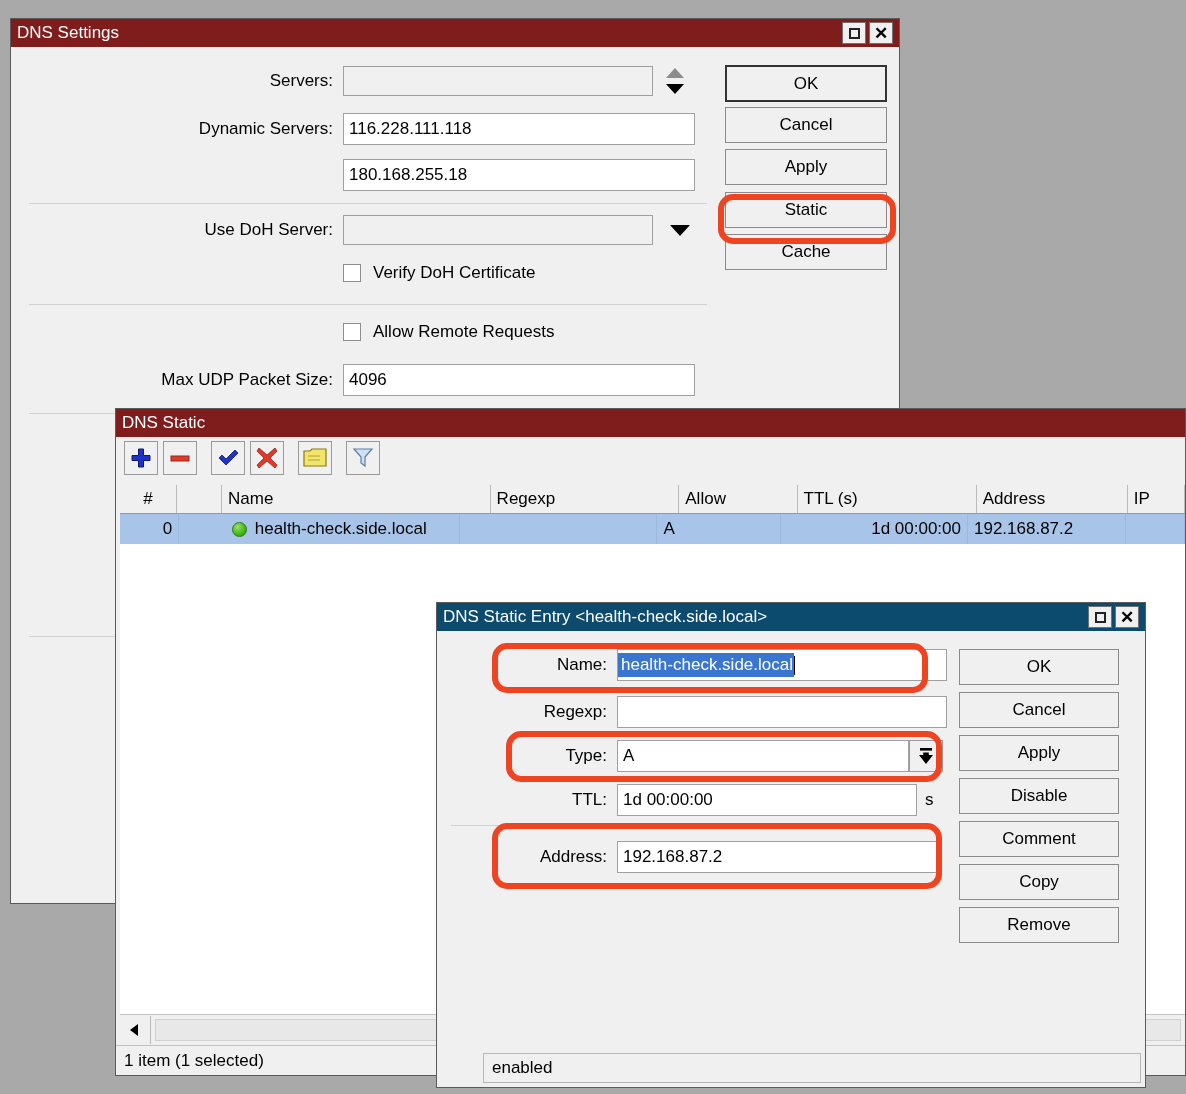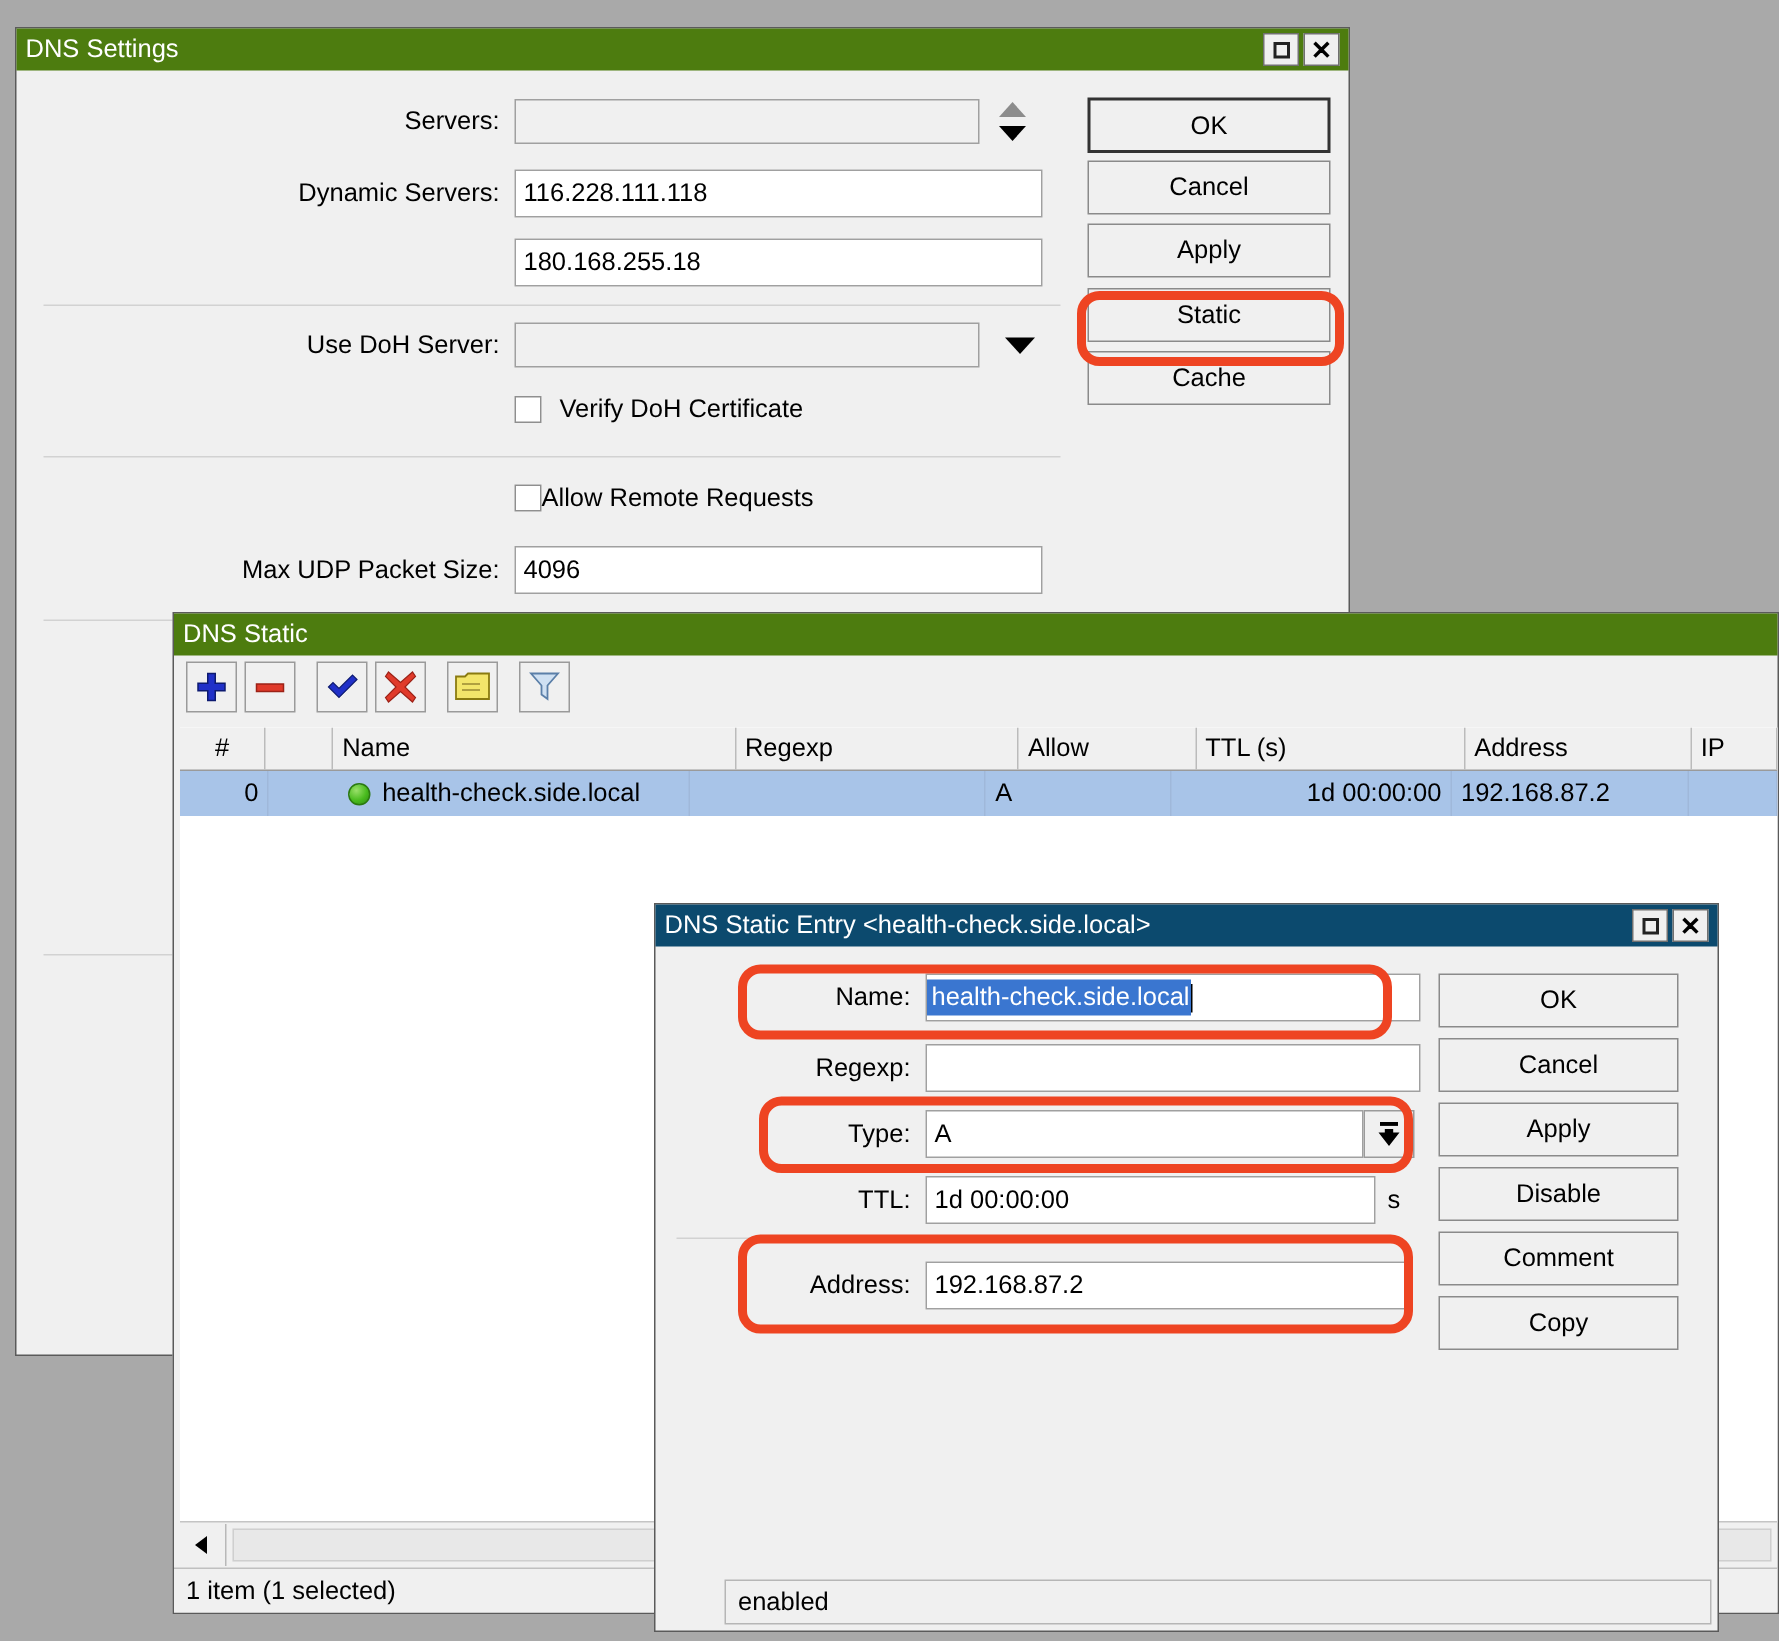--- a/index.html
+++ b/index.html
@@ -6,21 +6,21 @@
   body{
     width:1186px;height:1094px;position:relative;overflow:hidden;
     background:#a9a9a9;
     font-family:"Liberation Sans", sans-serif;
     font-size:17px;color:#000;
     -webkit-font-smoothing:antialiased;
   }
   .win{position:absolute;background:#f0f0f0;border:1px solid #5a5a5a;box-sizing:border-box;}
   .titlebar{height:28px;line-height:28px;padding:0 6px;color:#ffffff;font-size:17px;
             display:flex;align-items:center;box-sizing:border-box;}
-  .titlebar.inactive{background:#4d7c0f;}
+  .titlebar.inactive{background:#7f1d1d;}
   .titlebar.active{background:#0c4a6e;}
   .title-text{flex:1;white-space:nowrap;overflow:hidden;}
   .tbtns{display:flex;gap:3px;}
   .tbtn{width:24px;height:22px;background:#f0f0f0;border:1px solid #707070;
         display:flex;align-items:center;justify-content:center;box-sizing:border-box;
         color:#000;font-size:15px;line-height:1;cursor:default;}
   .tbtn .sq{width:11px;height:11px;border:2px solid #222;box-sizing:border-box;}
   .tbtn .xg{font-weight:bold;font-size:17px;font-family:"Liberation Sans",sans-serif;}
 
   
@@ -112,21 +112,21 @@
     <span style="width:332px;"></span>
     <span class="chk"></span>
     <span style="margin-left:12px;">Verify DoH Certificate</span>
   </div>
 
   <div class="sep" style="left:18px;top:285px;width:678px;"></div>
 
   <div class="row" style="left:0;top:303px;width:700px;">
     <span style="width:332px;"></span>
     <span class="chk"></span>
-    <span style="">Allow Remote Requests</span>
+    <span style="margin-left:12px;">Allow Remote Requests</span>
   </div>
 
   <div class="row" style="left:0;top:345px;width:700px;align-items:center;">
     <span class="lbl" style="width:322px;">Max UDP Packet Size:</span>
     <span class="field" style="margin-left:10px;width:352px;height:32px;">4096</span>
   </div>
 
   <div class="sep" style="left:18px;top:394px;width:678px;"></div>
 
   <div class="row" style="left:0;top:520px;width:340px;">
@@ -279,20 +279,21 @@
     <span class="field" style="margin-left:10px;width:320px;height:32px;">192.168.87.2</span>
   </div>
 
   <div style="position:absolute;left:522px;top:46px;width:160px;">
     <div class="btn" style="height:36px;">OK</div>
     <div class="btn" style="height:36px;margin-top:7px;">Cancel</div>
     <div class="btn" style="height:36px;margin-top:7px;">Apply</div>
     <div class="btn" style="height:36px;margin-top:7px;">Disable</div>
     <div class="btn" style="height:36px;margin-top:7px;">Comment</div>
     <div class="btn" style="height:36px;margin-top:7px;">Copy</div>
+    <div class="btn" style="height:36px;margin-top:7px;">Remove</div>
   </div>
 
   <div class="statusbar" style="bottom:4px;left:4px;right:4px;border:1px solid #b6b6b6;margin-left:42px;">
     <span>enabled</span>
   </div>
 </div>
 
 <div class="hl" style="left:492px;top:643px;width:436px;height:50px;"></div>
 <div class="hl" style="left:506px;top:731px;width:436px;height:51px;"></div>
 <div class="hl" style="left:492px;top:823px;width:450px;height:66px;"></div>

